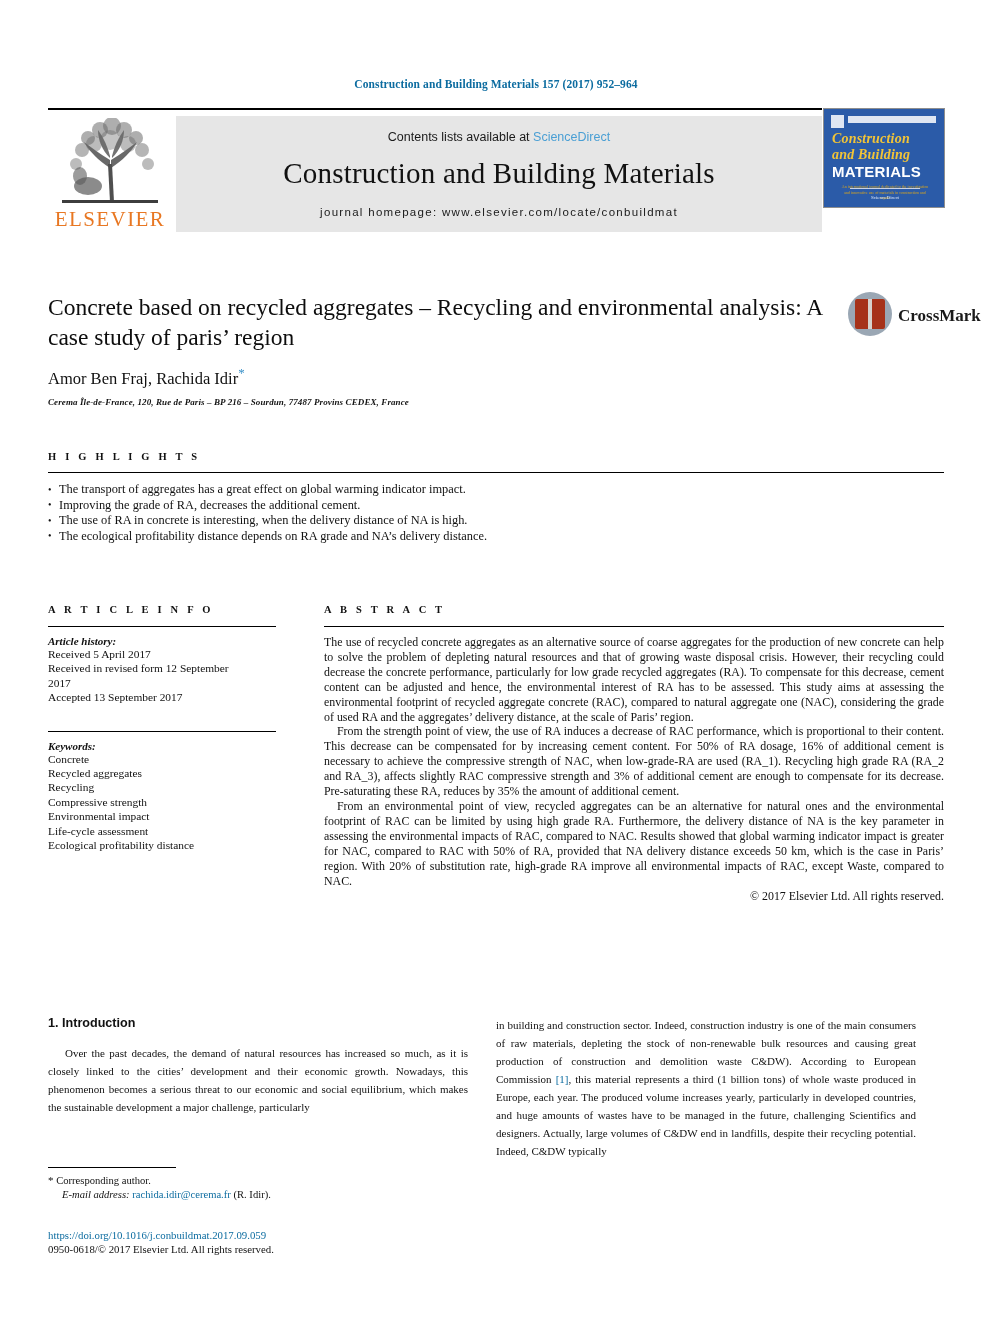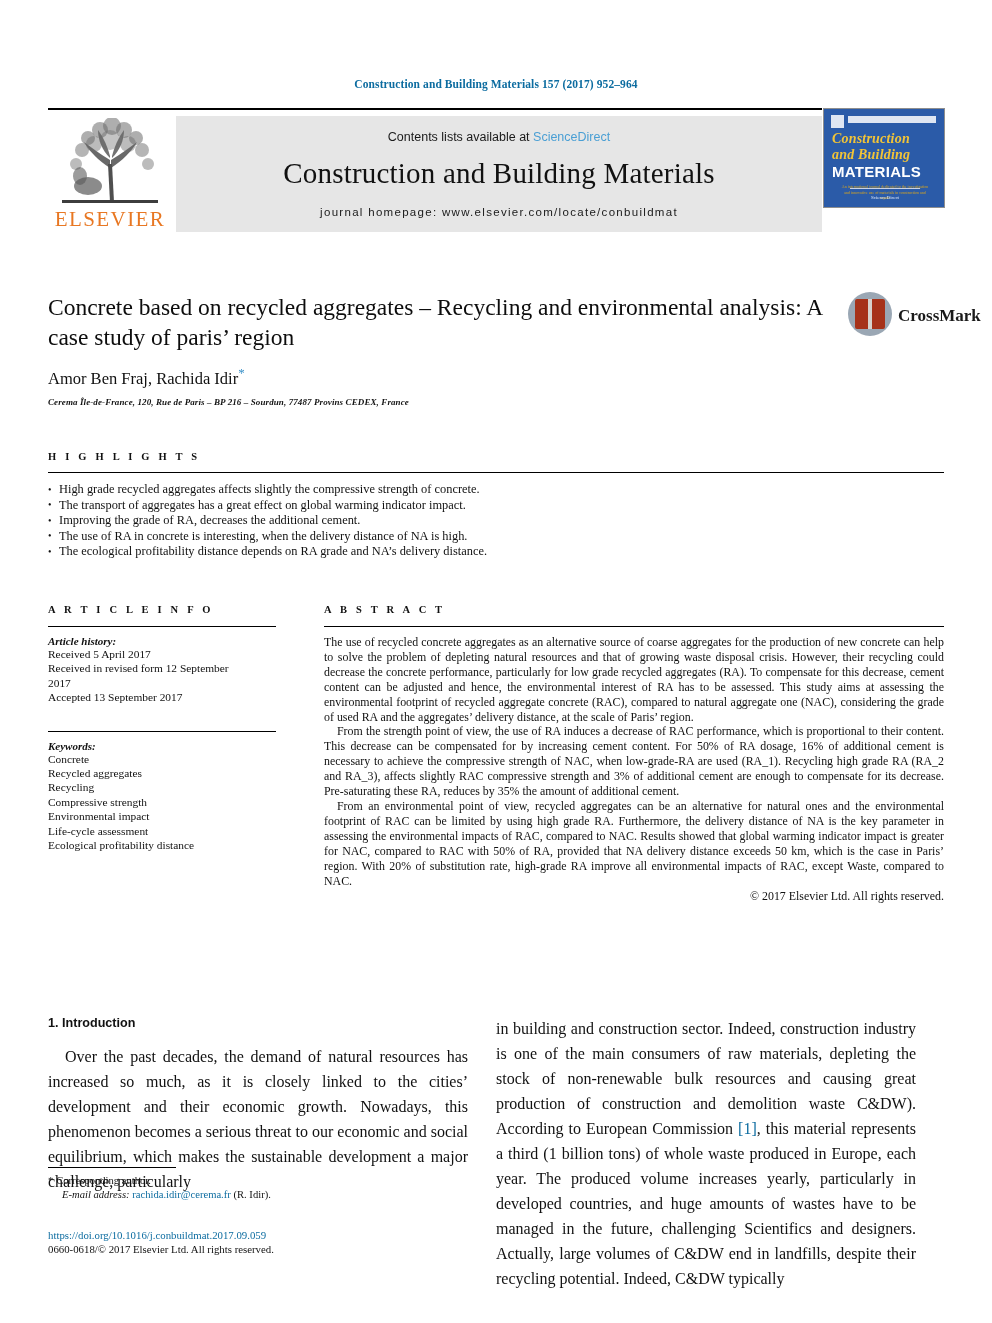--- a/index.html
+++ b/index.html
@@ -414,22 +414,22 @@
   .bcol-right { left: 448px; }
   .sec-heading {
     font-family: "Liberation Sans", sans-serif;
     font-weight: bold;
     font-size: 12.6px;
     color: #111111;
     margin: 0 0 14px 0;
   }
   .body-p {
     font-family: "Liberation Serif", serif;
-    font-size: 16px;
-    line-height: 25px;
+    font-size: 11px;
+    line-height: 18px;
     color: #111111;
     text-align: justify;
     margin: 0;
     text-indent: 17px;
   }
   .body-p.noindent {
     text-indent: 0;
   }
   .ref-link {
     color: #0c6ca0;
@@ -559,21 +559,20 @@
     <div class="authors">
       <span>Amor Ben Fraj, Rachida Idir</span><span class="corr-star">*</span>
     </div>
     <div class="affiliation">Cerema Île-de-France, 120, Rue de Paris – BP 216 – Sourdun, 77487 Provins CEDEX, France</div>
   </div>
 
   <div class="highlights">
     <div class="sec-label">H I G H L I G H T S</div>
     <div class="highlights-rule"></div>
     <ul class="hl-list">
-      <li>High grade recycled aggregates affects slightly the compressive strength of concrete.</li>
       <li>The transport of aggregates has a great effect on global warming indicator impact.</li>
       <li>Improving the grade of RA, decreases the additional cement.</li>
       <li>The use of RA in concrete is interesting, when the delivery distance of NA is high.</li>
       <li>The ecological profitability distance depends on RA grade and NA’s delivery distance.</li>
     </ul>
   </div>
 
   <div class="info-abstract">
 
     <div class="col-info">
@@ -625,16 +624,16 @@
     </div>
     <div class="fn-line" style="padding-left:14px;">
       <span class="fn-email-label">E-mail address:</span>
       <span class="email-link">rachida.idir@cerema.fr</span>
       <span>(R. Idir).</span>
     </div>
   </div>
 
   <div class="doi-block">
     <div class="doi-line">https://doi.org/10.1016/j.conbuildmat.2017.09.059</div>
-    <div class="issn-line">0660-0618/© 2017 Elsevier Ltd. All rights reserved.</div>
+    <div class="issn-line">0950-0618/© 2017 Elsevier Ltd. All rights reserved.</div>
   </div>
 
 </div>
 
 </body></html>

